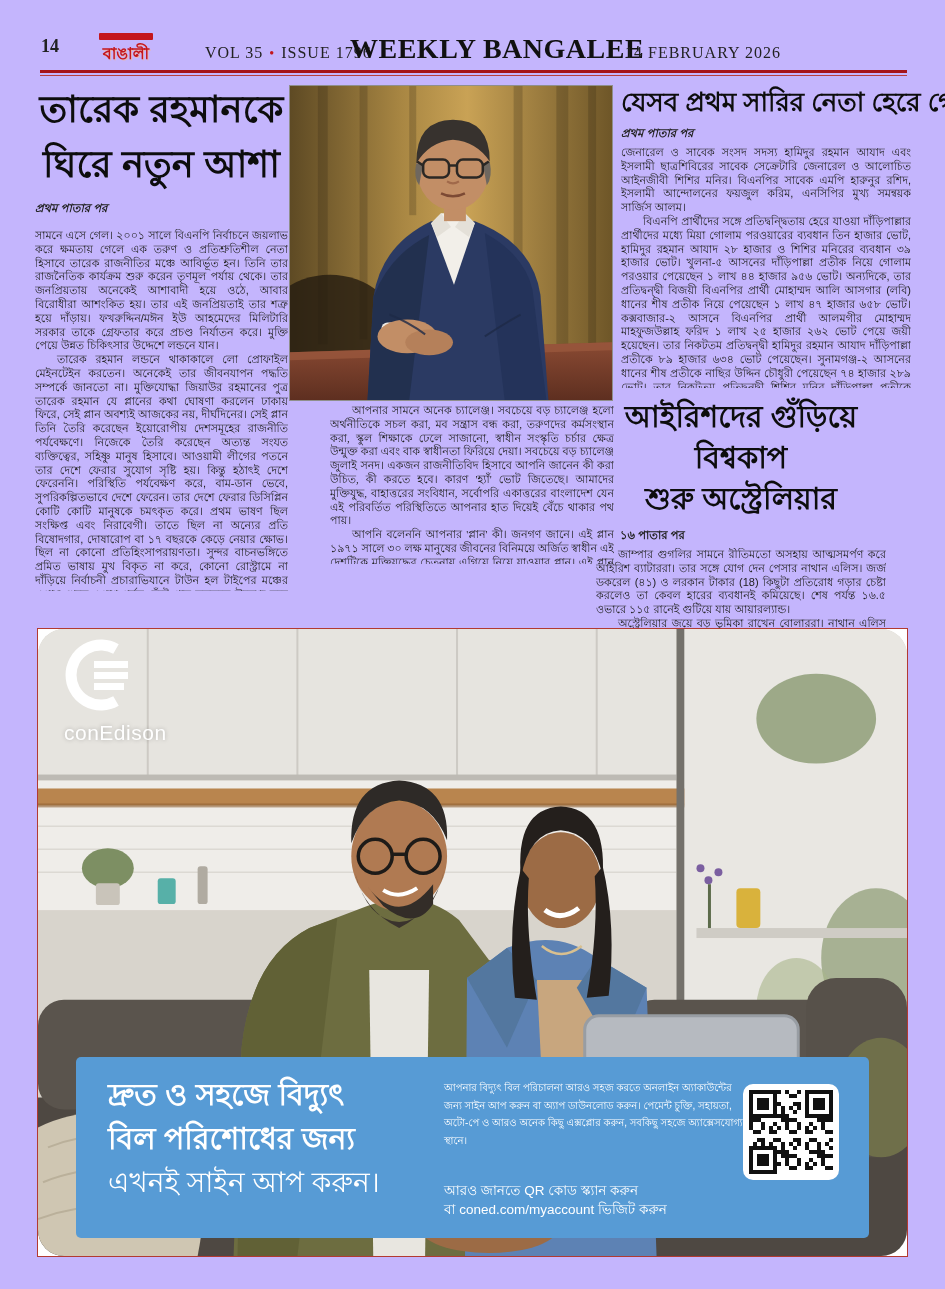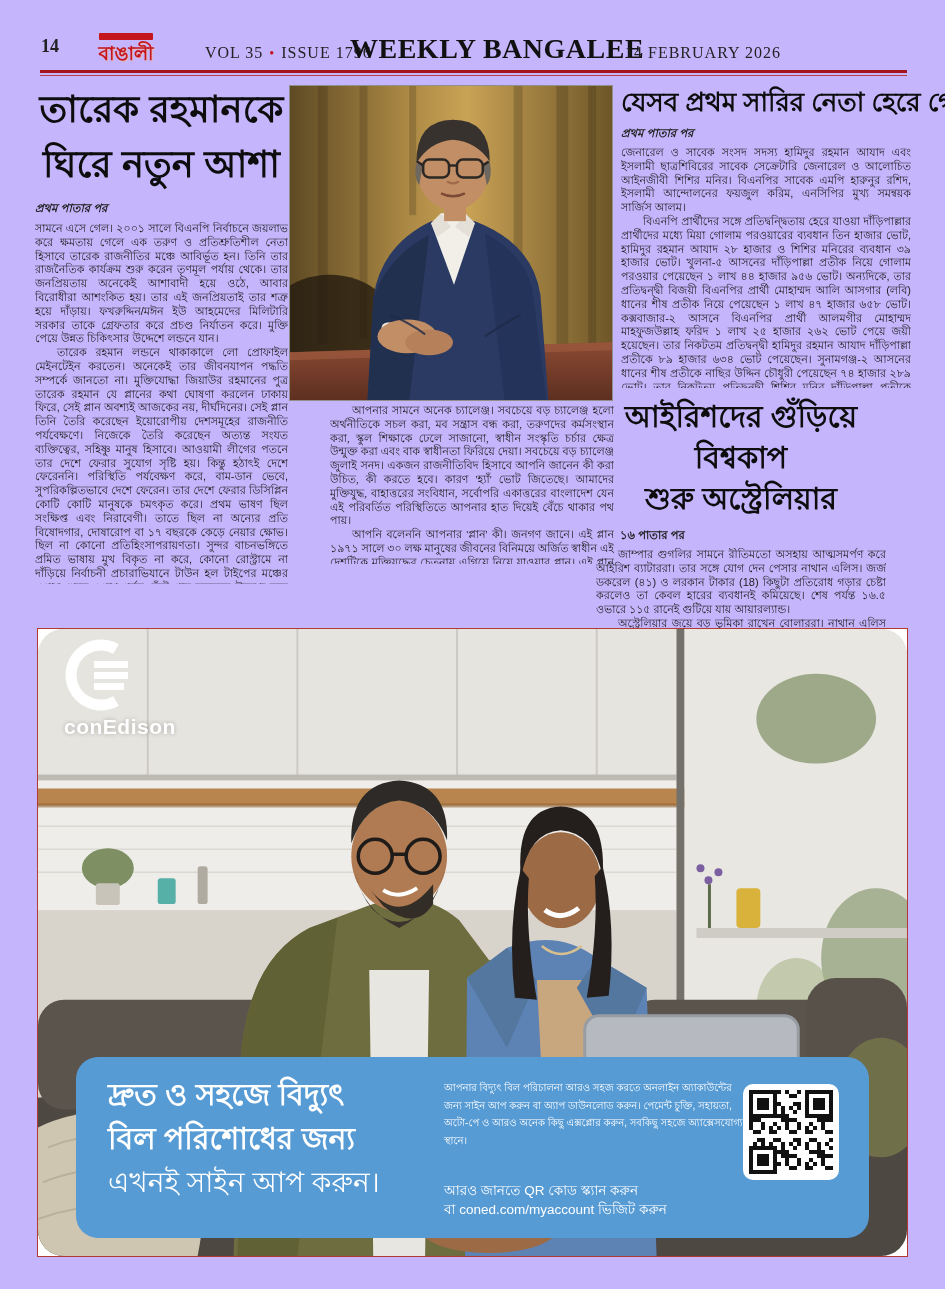--- a/index.html
+++ b/index.html
@@ -3,65 +3,65 @@
 <meta charset="utf-8">
 <style>
   html,body{margin:0;padding:0;background:#e9e7e2;}
   .page{position:relative;width:945px;height:1289px;background:#c4b5fd;margin:0 auto;
         font-family:"Liberation Sans","DejaVu Sans",sans-serif;color:#1a1a1a;overflow:hidden;}
   
   .pageno{position:absolute;left:41px;top:36px;font-family:"Liberation Serif","DejaVu Serif",serif;
           font-size:18px;font-weight:700;color:#222;}
   .logo{position:absolute;left:74px;top:33px;width:104px;text-align:center;}
   .logo .mini-banner{width:54px;height:7px;background:#c4161c;margin:0 auto 1px auto;border-radius:1px;}
-  .logo .logo-text{font-size:19px;font-weight:800;color:#c4161c;line-height:26px;
+  .logo .logo-text{font-size:16px;font-weight:800;color:#c4161c;line-height:26px;
                    text-shadow:1px 1px 0 #e8b5b5;}
   .volissue{position:absolute;left:205px;top:44px;width:230px;font-family:"Liberation Serif","DejaVu Serif",serif;
             font-size:16px;letter-spacing:1px;color:#222;white-space:nowrap;}
   .volissue .dot{color:#c4161c;font-size:14px;padding:0 6px;}
   .masthead{position:absolute;left:350px;top:33px;width:260px;text-align:center;
             font-family:"Liberation Serif","DejaVu Serif",serif;font-weight:700;font-size:28px;
             letter-spacing:0.5px;color:#111;margin:0;white-space:nowrap;}
   .dateline{position:absolute;left:625px;top:44px;font-family:"Liberation Serif","DejaVu Serif",serif;
             font-size:16px;letter-spacing:1px;color:#222;white-space:nowrap;}
   .rule-thick{position:absolute;left:40px;right:38px;top:70px;height:3px;background:#a5141a;}
   .rule-thin{position:absolute;left:40px;right:38px;top:75px;height:1px;background:#b8403f;}
   
   .bn{word-break:break-word;}
   .col-body{font-size:11px;line-height:13.8px;text-align:justify;color:#222;overflow:hidden;}
   .col-body p{margin:0;text-indent:22px;}
   .col-body p.no-indent{text-indent:0;}
   .continued{font-size:11.5px;font-weight:700;color:#222;font-style:italic;}
   .left-article{position:absolute;left:35px;top:82px;width:253px;}
   .left-article h2{margin:0;text-align:center;font-size:37px;line-height:55px;font-weight:800;color:#0d0d0d;}
   .left-article .continued{margin-top:8px;}
-  .left-article .col-body{margin-top:3px;height:362px;}
+  .left-article .col-body{margin-top:10px;height:362px;}
   .portrait{position:absolute;left:289px;top:85px;width:324px;height:316px;border:1px solid #8f8f8c;
             box-sizing:border-box;background:#7a5f35;overflow:hidden;margin:0;}
   .portrait svg{display:block;width:100%;height:100%;}
   .mid-cont{position:absolute;left:330px;top:404px;width:284px;height:160px;font-family:Liberation Serif, serif;}
   .right-article{position:absolute;left:621px;top:84px;width:290px;}
   .right-article h2{margin:0;text-align:center;font-size:26px;line-height:36px;font-weight:800;
                     white-space:nowrap;color:#0d0d0d;}
   .right-article .continued{margin-top:5px;}
   .right-article .col-body{margin-top:2px;height:242px;}
   .cricket{position:absolute;left:596px;top:396px;width:290px;}
   .cricket h2{margin:0;text-align:center;font-size:30px;line-height:41px;font-weight:800;color:#0d0d0d;}
   .cricket .continued{margin-top:8px;margin-left:24px;font-style:normal;}
   .cricket .col-body{margin-top:2px;height:108px;}
   
   .ad{position:absolute;left:37px;top:628px;width:871px;height:629px;border:1px solid #b23a31;
       box-sizing:border-box;background:#fff;}
   .ad-photo{position:absolute;inset:0;border-radius:26px;overflow:hidden;}
   .ad-photo svg{display:block;width:100%;height:100%;}
   .brand{position:absolute;left:26px;top:8px;width:180px;color:#fff;}
   .brand svg{display:block;}
-  .brand .brand-name{font-size:21px;font-weight:700;letter-spacing:0.5px;margin-top:2px;
+  .brand .brand-name{font-size:21px;font-weight:400;letter-spacing:0.5px;margin-top:8px;
                      text-shadow:0 0 4px rgba(0,0,0,0.25);}
-  .banner{position:absolute;left:38px;top:428px;width:793px;height:181px;border-radius:22px;
+  .banner{position:absolute;left:38px;top:428px;width:793px;height:181px;border-radius:5px;
           background:#579bd5;color:#fff;}
   .banner .head{position:absolute;left:32px;top:16px;}
   .banner .head .h-bold{font-size:30px;line-height:44px;font-weight:800;}
   .banner .head .h-light{font-size:28px;line-height:44px;font-weight:400;}
   .banner .body{position:absolute;left:368px;top:22px;width:302px;font-size:10px;line-height:17.5px;}
   .banner .cta{position:absolute;left:368px;top:124px;width:302px;font-size:13.5px;line-height:19px;}
   .qr-box{position:absolute;right:30px;top:27px;width:96px;height:96px;background:#fff;border-radius:10px;
           padding:6px;box-sizing:border-box;}
   .qr-box svg{display:block;width:100%;height:100%;}
 </style>

